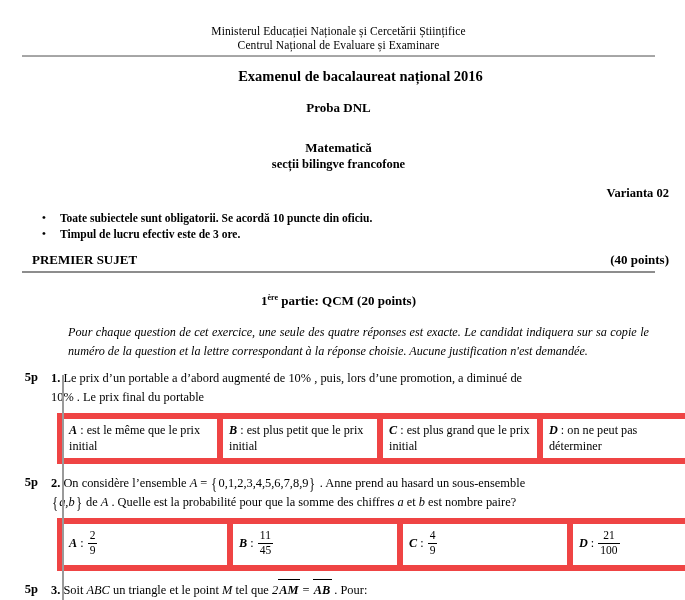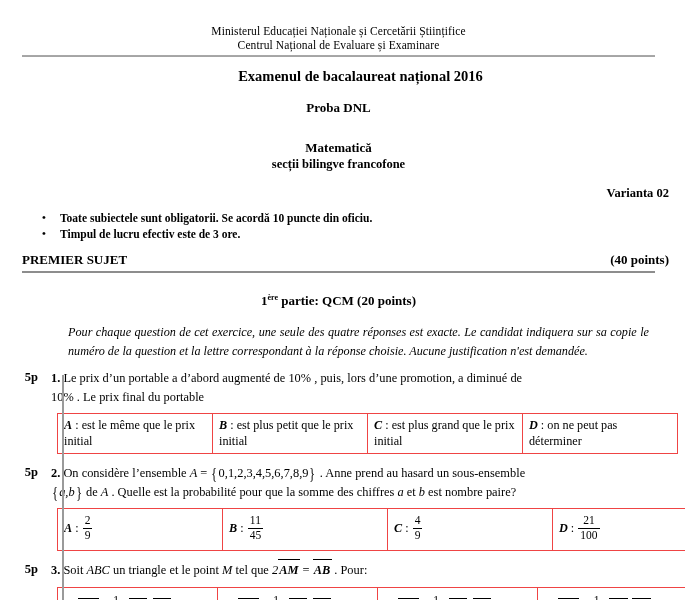--- a/index.html
+++ b/index.html
@@ -89,21 +89,21 @@
     left: 0;
     top: -1px;
     font-size: 11px;
   }
 
   .sujet-row {
     display: flex;
     justify-content: space-between;
     align-items: flex-start;
     margin-top: 10px;
-    padding: 0 8px 0 22px;
+    padding: 0 8px 0 32px;
     font-weight: bold;
     font-size: 13px;
   }
 
   .qcm-title {
     text-align: center;
     font-weight: bold;
     font-size: 13px;
     margin-top: 20px;
   }
@@ -155,21 +155,21 @@
     background: #9a9a9a;
   }
 
   
   table.answers {
     border-collapse: collapse;
     margin-top: 7px;
     table-layout: fixed;
   }
   table.answers td {
-    border: 1px solid #ef4444;
+    border: 6px solid #ef4444;
     padding: 3px 5px 4px 6px;
     font-size: 12.2px;
     line-height: 16px;
     vertical-align: top;
   }
   .opt { font-weight: bold; font-style: italic; }
 
   table.t1 { width: 572px; margin-left: 6px; }
   table.t1 td { width: 143px; height: 31px; }
 

